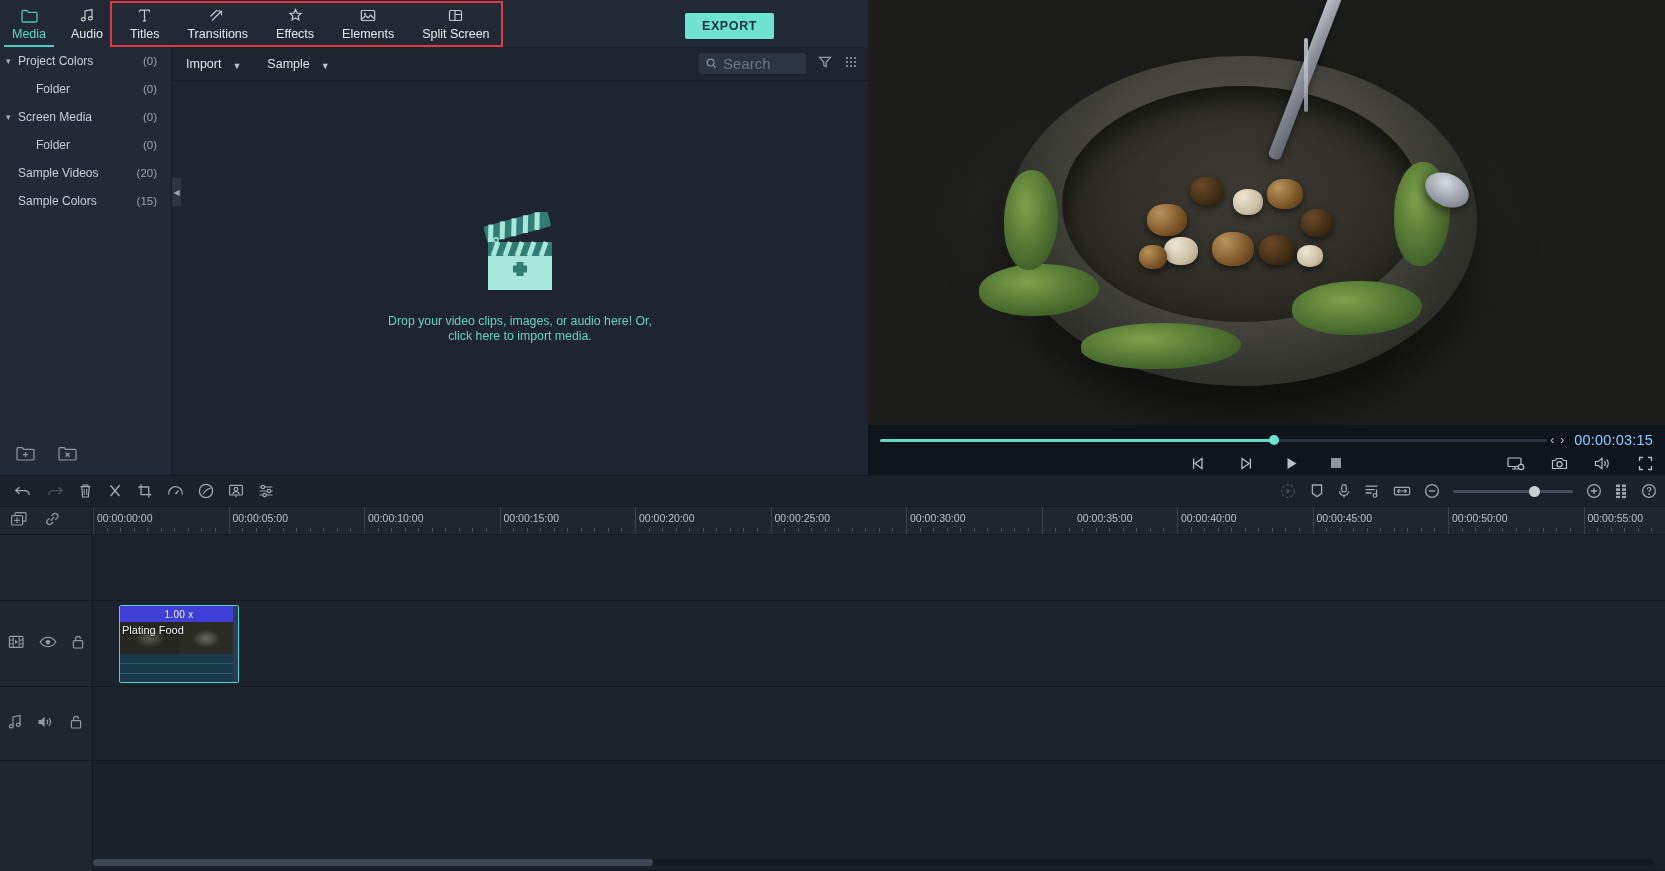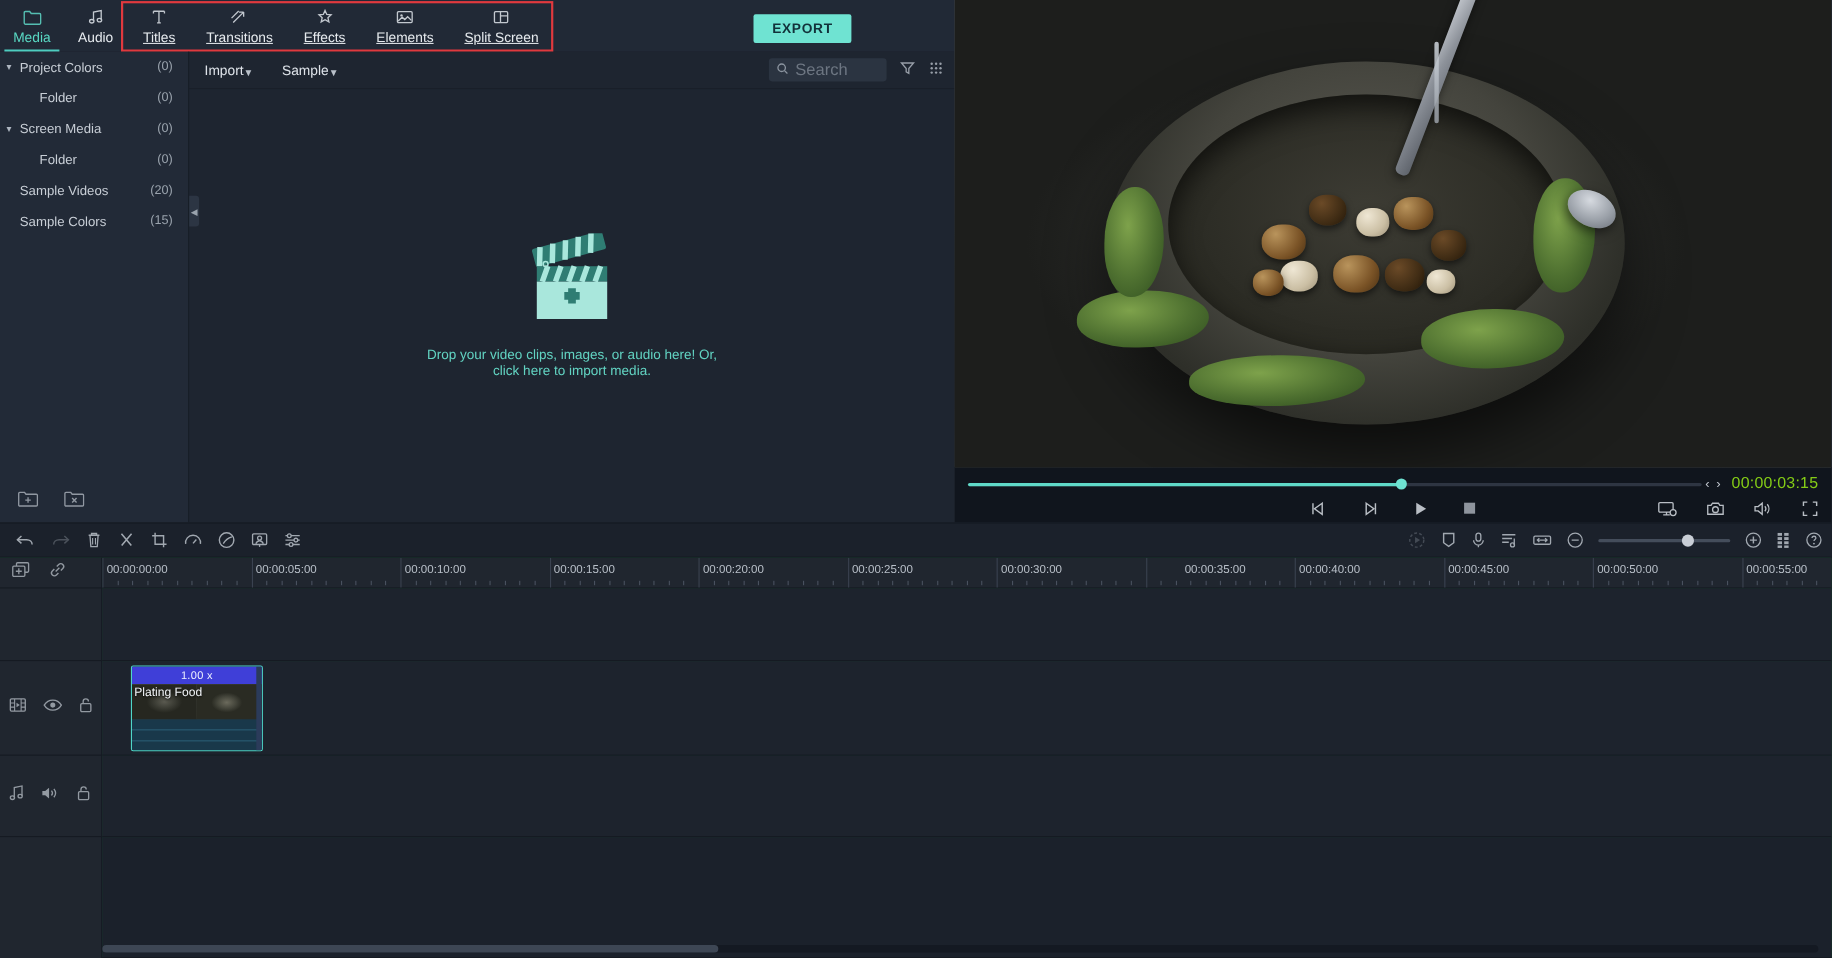--- a/index.html
+++ b/index.html
@@ -16,21 +16,21 @@
   .topnav {
     position: absolute; left: 0; top: 0; width: 868px; height: 47px;
     background: #212936;
     display: flex; align-items: flex-start;
   }
   .nav-item {
     width: 58px; height: 47px;
     display: flex; flex-direction: column; align-items: center; justify-content: center;
     gap: 3px; cursor: pointer; position: relative;
   }
-  .nav-item.wide { width: auto; padding: 0 14px; text-decoration: underline; }
+  .nav-item.wide { width: auto; padding: 0 14px; }
   .nav-icon { height: 17px; display: flex; align-items: center; justify-content: center; opacity: .85; }
   .nav-label { font-size: 12.5px; color: #e6eaee; white-space: nowrap; }
   .nav-item.active .nav-label { color: #59d9c4; }
   .nav-item.active::after {
     content: ""; position: absolute; bottom: 0; left: 4px; right: 4px; height: 2.5px;
     background: #4ecdc0;
   }
   .nav-group-box {
     position: absolute; left: 110px; top: 1px; width: 393px; height: 46px;
     border: 2px solid #e0393e; pointer-events: none;
@@ -71,21 +71,21 @@
   
   .media-panel {
     position: absolute; left: 172px; top: 47px; width: 696px; height: 428px;
     background: #1e2530;
   }
   .media-toolbar {
     height: 34px; display: flex; align-items: center; padding: 0 14px 0 14px;
     border-bottom: 1px solid #191f29; position: relative;
   }
   .mt-btn {
-    display: flex; align-items: flex-end; gap: 0; font-size: 12.5px;
+    display: flex; align-items: flex-end; gap: 11px; font-size: 12.5px;
     color: #dfe4ea; margin-right: 26px; cursor: pointer;
   }
   .mt-btn .cv { font-size: 9px; color: #b9c0c9; }
   .search-wrap {
     position: absolute; right: 62px; top: 6px;
     width: 107px; height: 21px; background: #2b3441; border-radius: 3px;
     display: flex; align-items: center; padding: 0 7px; gap: 6px;
   }
   .search-wrap input {
     background: transparent; border: none; outline: none;
@@ -170,21 +170,21 @@
   .pbar {
     flex: 1; height: 3px; background: #2e3542; border-radius: 2px; position: relative;
   }
   .pbar-fill { position: absolute; left: 0; top: 0; height: 3px; background: #5fd9c8; border-radius: 2px; }
   .pbar-knob {
     position: absolute; top: -3.5px; width: 10px; height: 10px; border-radius: 50%;
     background: #6fe3d2; transform: translateX(-5px);
   }
   .brace { color: #c2c8d0; font-size: 12px; margin: 0 3px; cursor: pointer; }
   .tc {
-    color: #84cc16; font-size: 14.5px; font-family: "Liberation Sans", sans-serif;
+    color: #7dd3fc; font-size: 14.5px; font-family: "Liberation Sans", sans-serif;
     margin-left: 7px; letter-spacing: .2px;
   }
   .pctl-row {
     position: absolute; left: 0; top: 455px; width: 797px; height: 20px;
     display: flex; align-items: center;
   }
   .pctl-center { position: absolute; left: 0; width: 797px; display: flex; justify-content: center; gap: 30px; }
   .pctl-right { position: absolute; right: 12px; display: flex; gap: 26px; }
   .pico { opacity: .82; cursor: pointer; }
 

